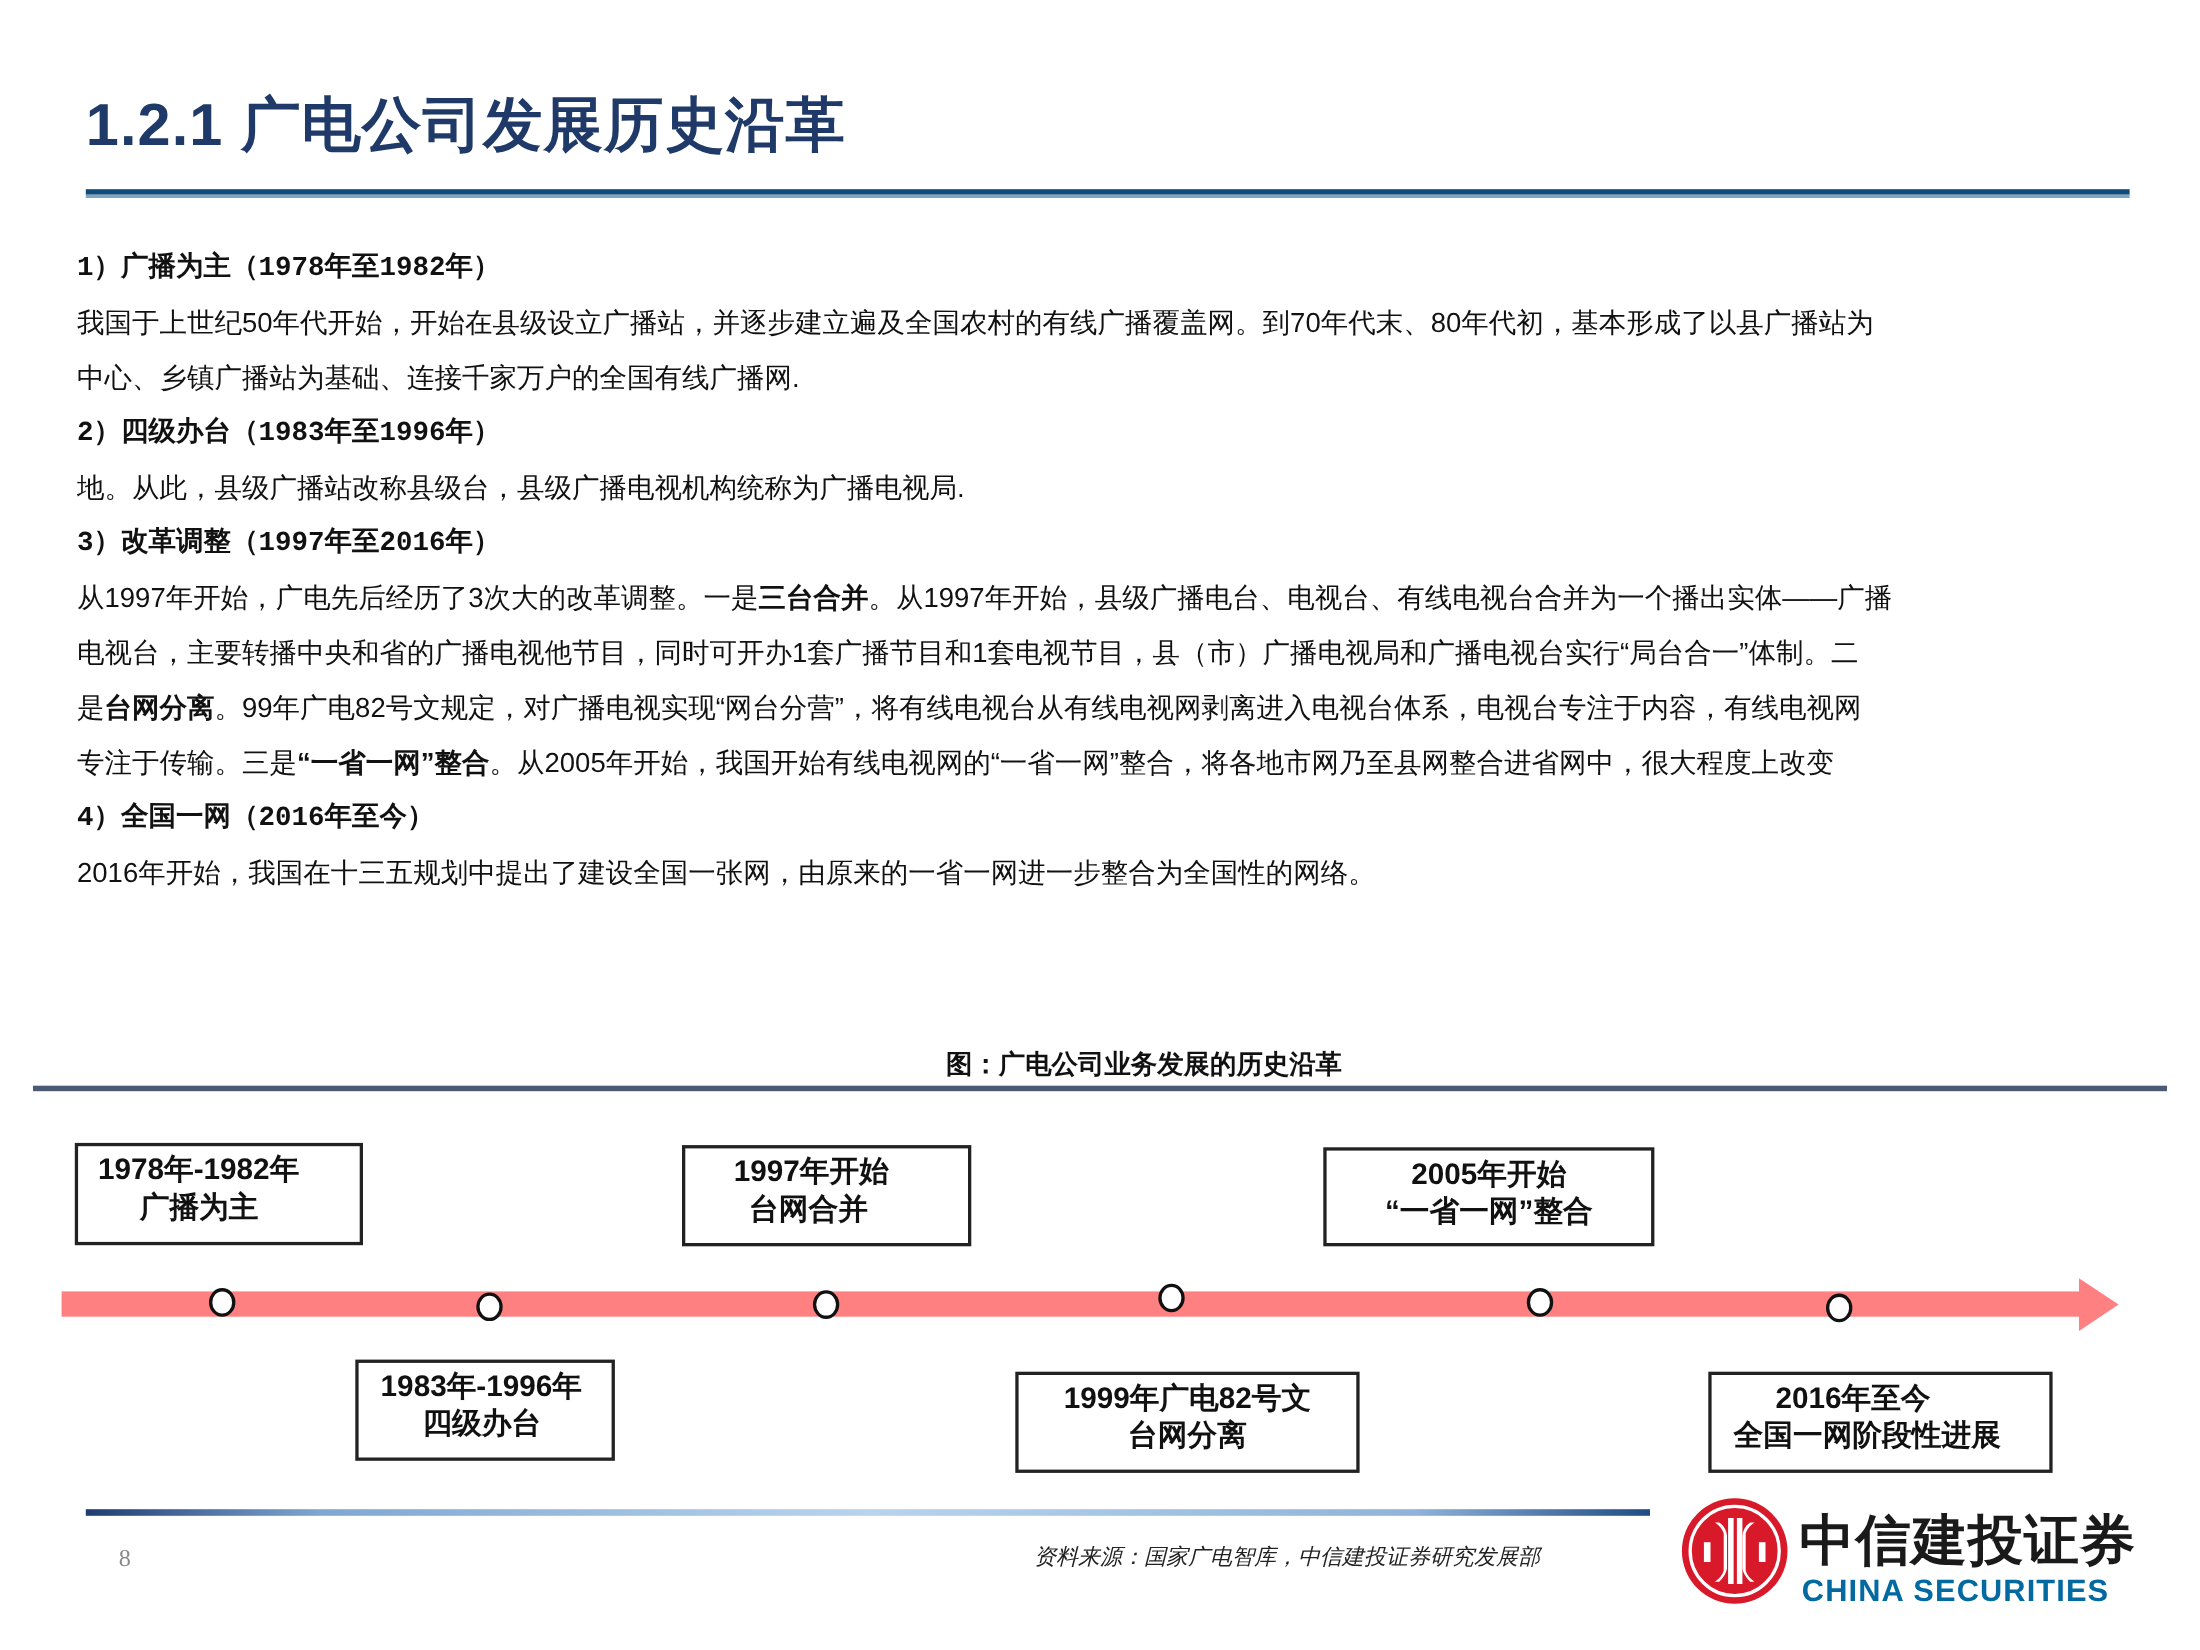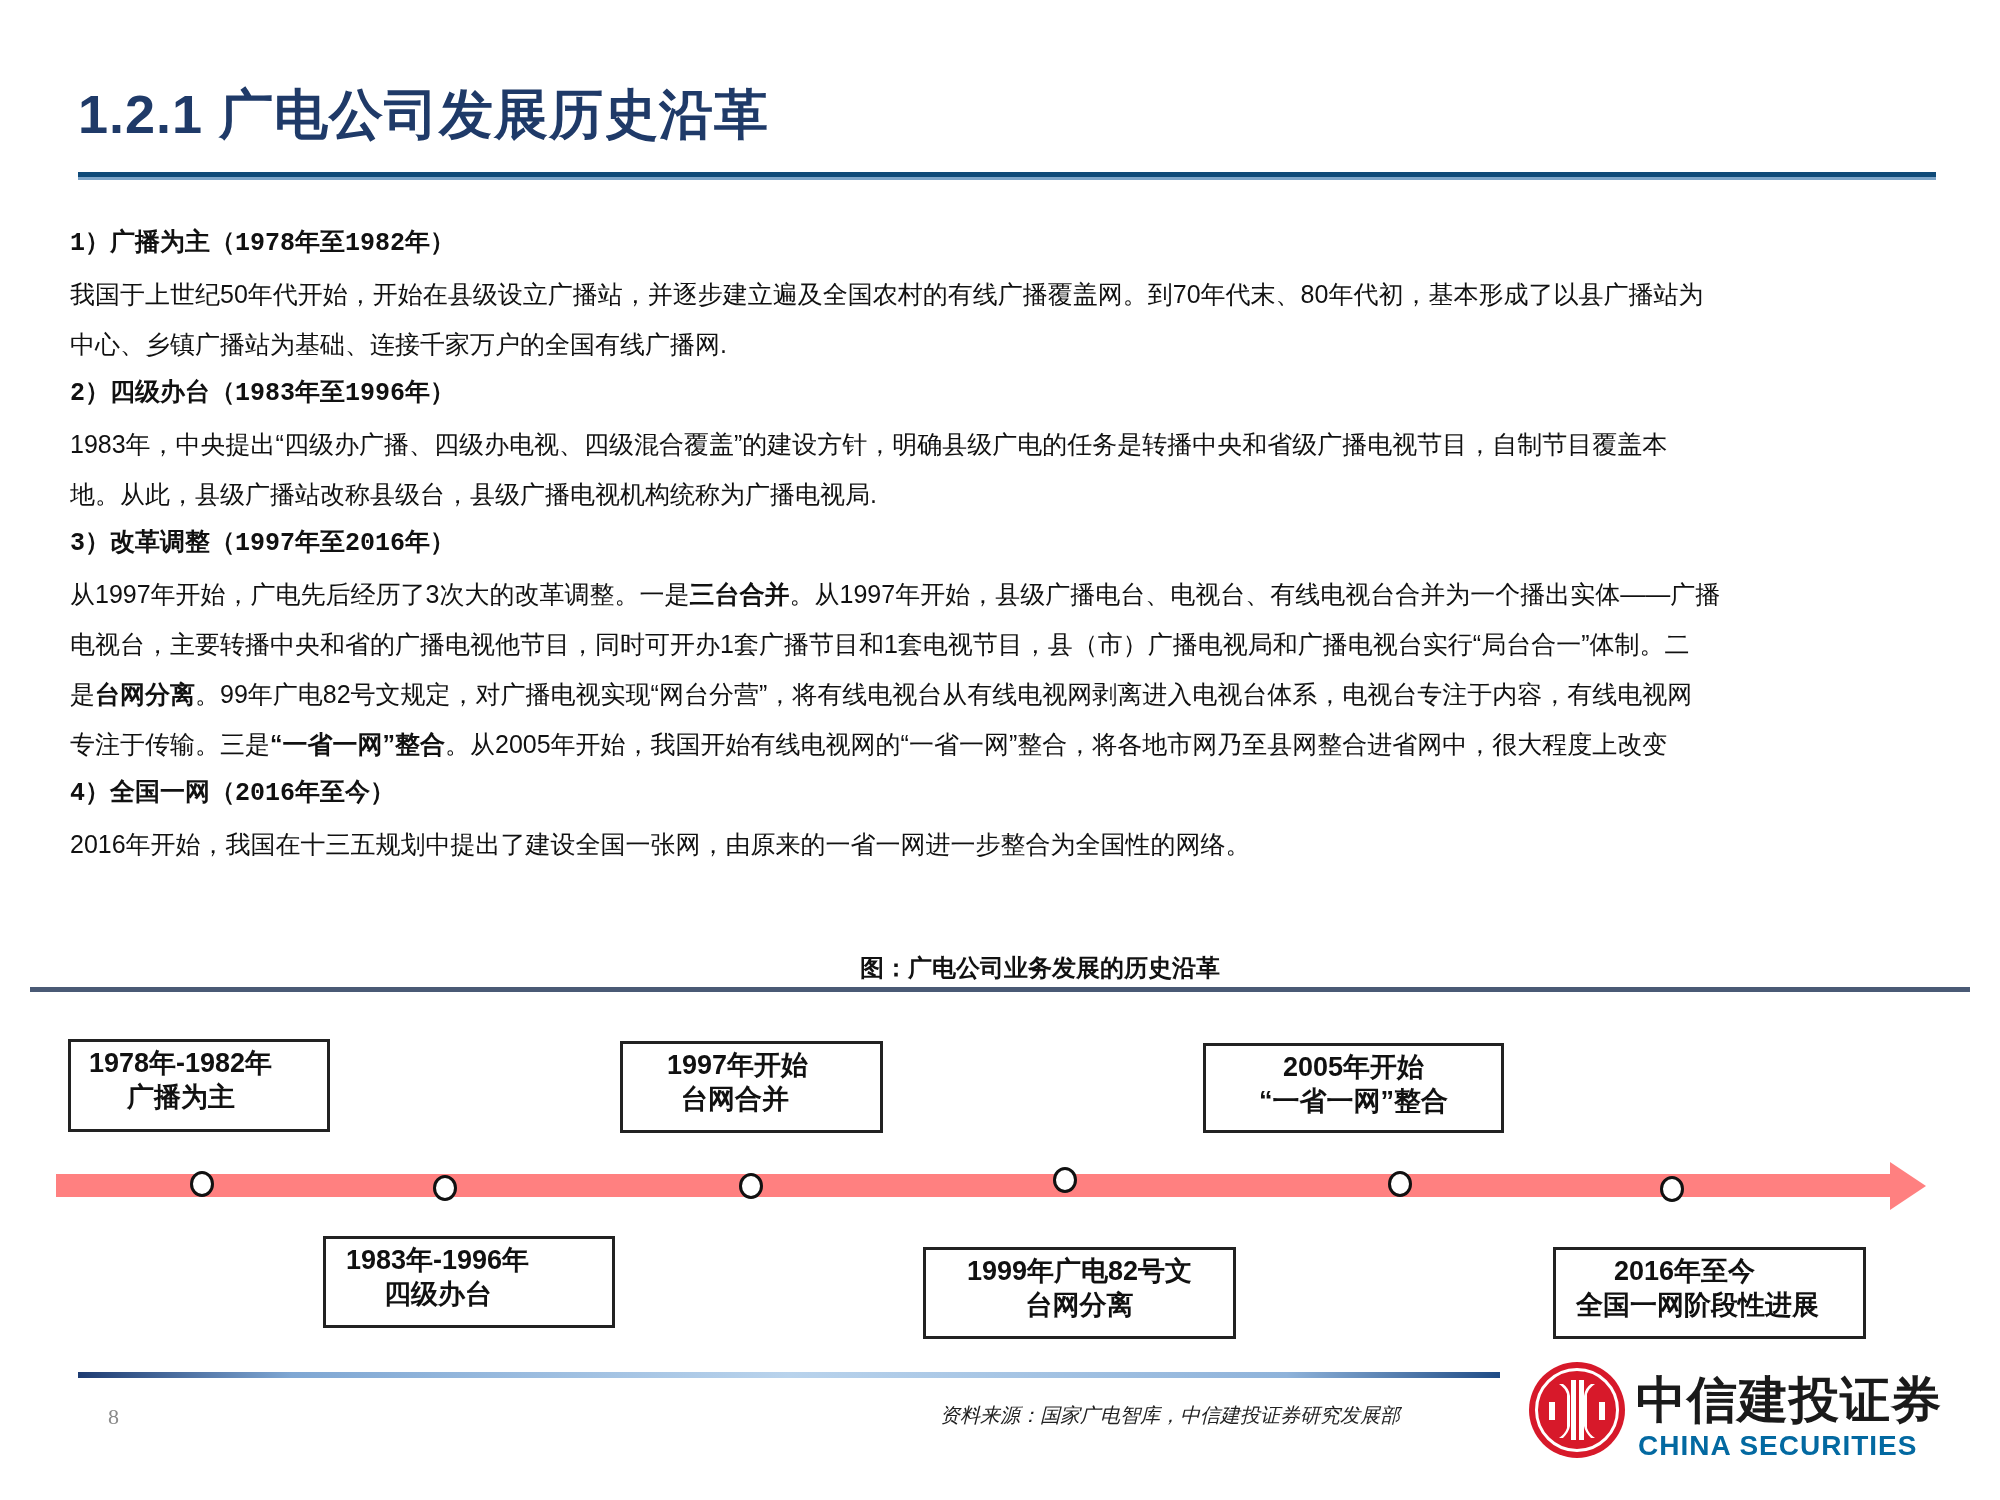--- a/index.html
+++ b/index.html
@@ -53,21 +53,20 @@
 
 <div class="abs title">1.2.1 广电公司发展历史沿革</div>
 <div class="abs rule-top"></div>
 <div class="abs rule-top2"></div>
 
 <div class="abs body-text" id="body-text" style="top:219px;">
   <div class="line sec-head">1）广播为主（1978年至1982年）</div>
   <div class="line"><span>我国于上世纪50年代开始，开始在县级设立广播站，并逐步建立遍及全国农村的有线广播覆盖网。到70年代末、80年代初，基本形成了以县广播站为</span></div>
   <div class="line"><span>中心、乡镇广播站为基础、连接千家万户的全国有线广播网.</span></div>
   <div class="line sec-head">2）四级办台（1983年至1996年）</div>
-  <div class="line"><span>1983年，中央提出“四级办广播、四级办电视、四级混合覆盖”的建设方针，明确县级广电的任务是转播中央和省级广播电视节目，自制节目覆盖本</span></div>
   <div class="line"><span>地。从此，县级广播站改称县级台，县级广播电视机构统称为广播电视局.</span></div>
   <div class="line sec-head">3）改革调整（1997年至2016年）</div>
   <div class="line"><span>从1997年开始，广电先后经历了3次大的改革调整。一是</span><span class="b">三台合并</span><span>。从1997年开始，县级广播电台、电视台、有线电视台合并为一个播出实体——广播</span></div>
   <div class="line"><span>电视台，主要转播中央和省的广播电视他节目，同时可开办1套广播节目和1套电视节目，县（市）广播电视局和广播电视台实行“局台合一”体制。二</span></div>
   <div class="line"><span>是</span><span class="b">台网分离</span><span>。99年广电82号文规定，对广播电视实现“网台分营”，将有线电视台从有线电视网剥离进入电视台体系，电视台专注于内容，有线电视网</span></div>
   <div class="line"><span>专注于传输。三是</span><span class="b">“一省一网”整合</span><span>。从2005年开始，我国开始有线电视网的“一省一网”整合，将各地市网乃至县网整合进省网中，很大程度上改变</span></div>
   <div class="line sec-head">4）全国一网（2016年至今）</div>
   <div class="line"><span>2016年开始，我国在十三五规划中提出了建设全国一张网，由原来的一省一网进一步整合为全国性的网络。</span></div>
 </div>
 
@@ -82,21 +81,21 @@
 <div class="abs dot" style="left:751px; top:1186px;"></div>
 <div class="abs dot" style="left:1065px; top:1180px;"></div>
 <div class="abs dot" style="left:1400px; top:1184px;"></div>
 <div class="abs dot" style="left:1672px; top:1189px;"></div>
 
 <div class="abs tbox" style="left:68px; top:1039px; width:262px; height:93px; text-align:left; padding-left:18px;">
   <div class="l1">1978年-1982年</div>
   <div class="l2" style="padding-left:38px;">广播为主</div>
 </div>
 
-<div class="abs tbox" style="left:323px; top:1236px; width:292px; height:92px; text-align:left; padding-left:20px;">
+<div class="abs tbox" style="left:323px; top:1236px; width:236px; height:92px; text-align:left; padding-left:20px;">
   <div class="l1">1983年-1996年</div>
   <div class="l2" style="padding-left:38px;">四级办台</div>
 </div>
 
 <div class="abs tbox" style="left:620px; top:1041px; width:263px; height:92px; text-align:left; padding-left:44px;">
   <div class="l1">1997年开始</div>
   <div class="l2" style="padding-left:14px;">台网合并</div>
 </div>
 
 <div class="abs tbox" style="left:923px; top:1247px; width:313px; height:92px; text-align:center;">

